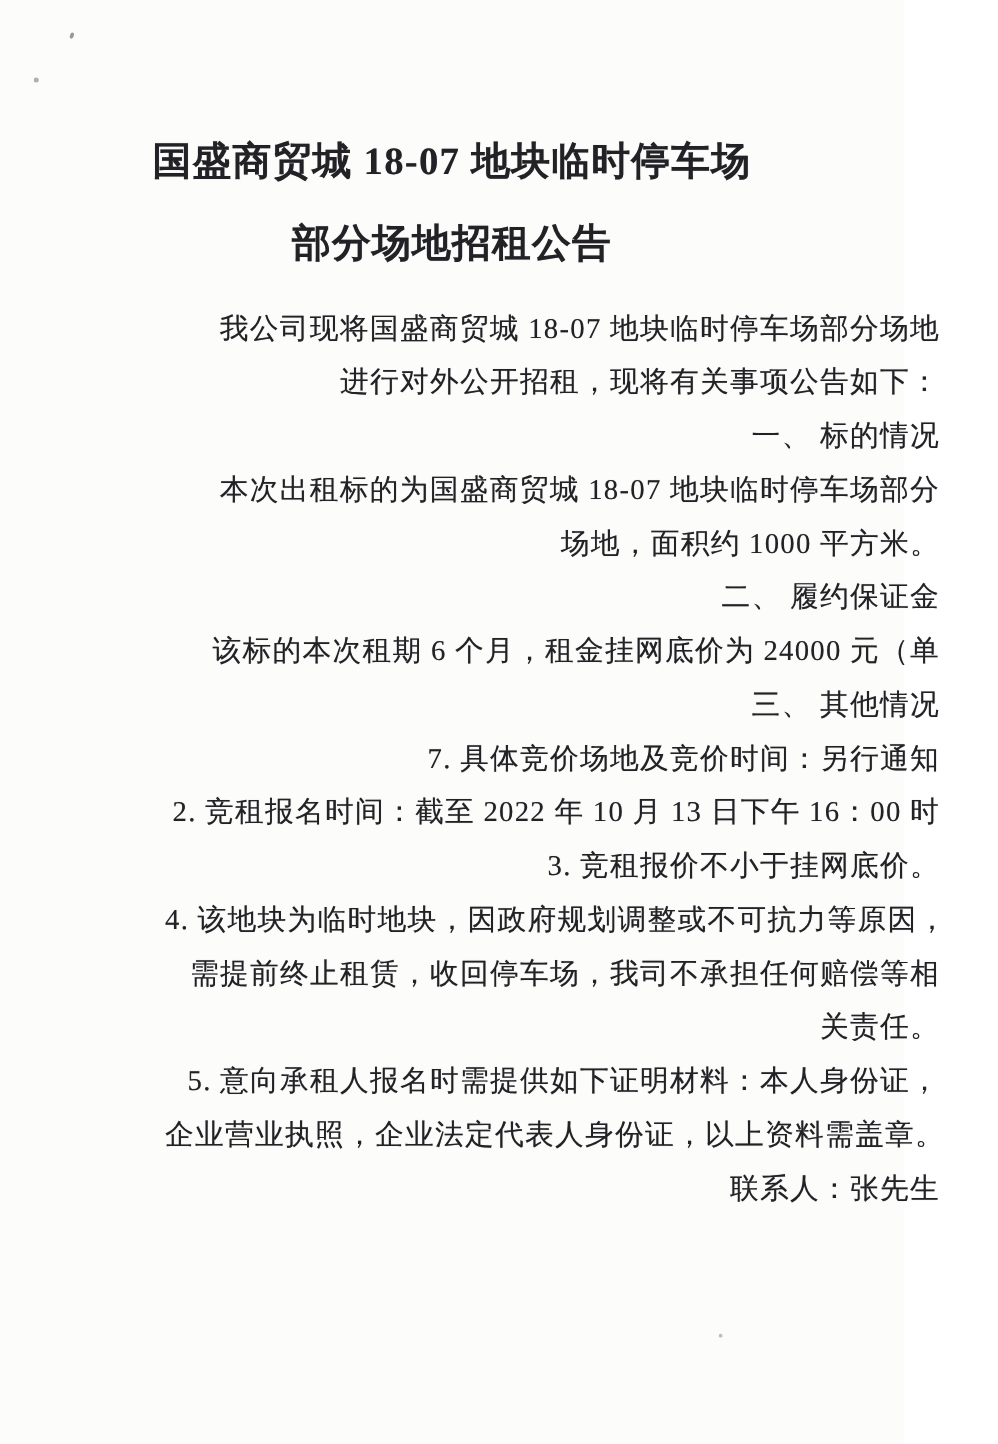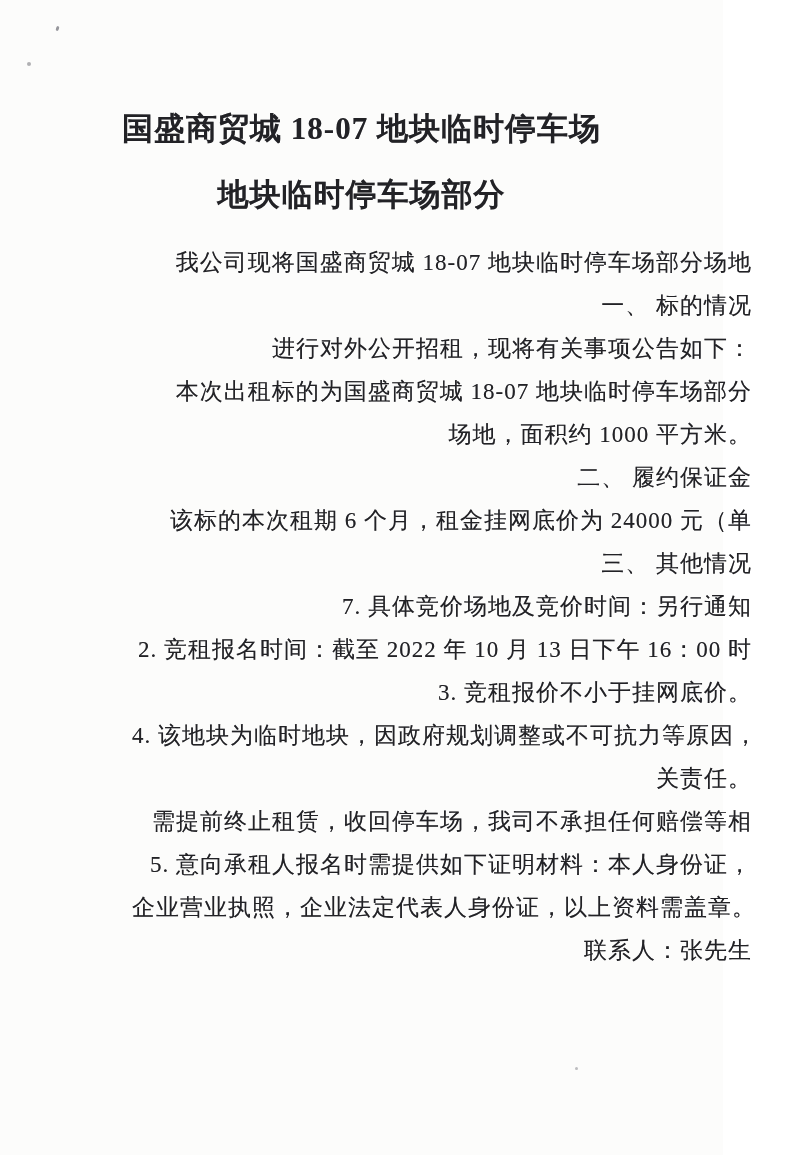--- a/index.html
+++ b/index.html
@@ -68,36 +68,36 @@
 <body>
 
 <div class="page">
 
   <div class="speck s1"></div>
   <div class="speck s2"></div>
   <div class="speck s3"></div>
 
   <div class="title-block">
     <div class="title-line">国盛商贸城 18-07 地块临时停车场</div>
-    <div class="title-line">地块临时停车场部分</div>
+    <div class="title-line">部分场地招租公告</div>
   </div>
 
   <div class="body-block">
     <div class="line ind-a">我公司现将国盛商贸城 18-07 地块临时停车场部分场地</div>
+    <div class="line ind-0">进行对外公开招租，现将有关事项公告如下：</div>
     <div class="line ind-b">一、 标的情况</div>
-    <div class="line ind-0">进行对外公开招租，现将有关事项公告如下：</div>
     <div class="line ind-b">本次出租标的为国盛商贸城 18-07 地块临时停车场部分</div>
     <div class="line ind-0">场地，面积约 1000 平方米。</div>
     <div class="line ind-b">二、 履约保证金</div>
     <div class="line ind-b">该标的本次租期 6 个月，租金挂网底价为 24000 元（单</div>
     <div class="line ind-b">三、 其他情况</div>
     <div class="line ind-c">7. 具体竞价场地及竞价时间：另行通知</div>
     <div class="line ind-c">2. 竞租报名时间：截至 2022 年 10 月 13 日下午 16：00 时</div>
     <div class="line ind-c">3. 竞租报价不小于挂网底价。</div>
     <div class="line ind-c">4. 该地块为临时地块，因政府规划调整或不可抗力等原因，</div>
+    <div class="line ind-c">需提前终止租赁，收回停车场，我司不承担任何赔偿等相</div>
     <div class="line ind-c">关责任。</div>
-    <div class="line ind-c">需提前终止租赁，收回停车场，我司不承担任何赔偿等相</div>
     <div class="line ind-c">5. 意向承租人报名时需提供如下证明材料：本人身份证，</div>
     <div class="line ind-c">企业营业执照，企业法定代表人身份证，以上资料需盖章。</div>
     <div class="line ind-c">联系人：张先生</div>
   </div>
 
 </div>
 
 </body></html>

